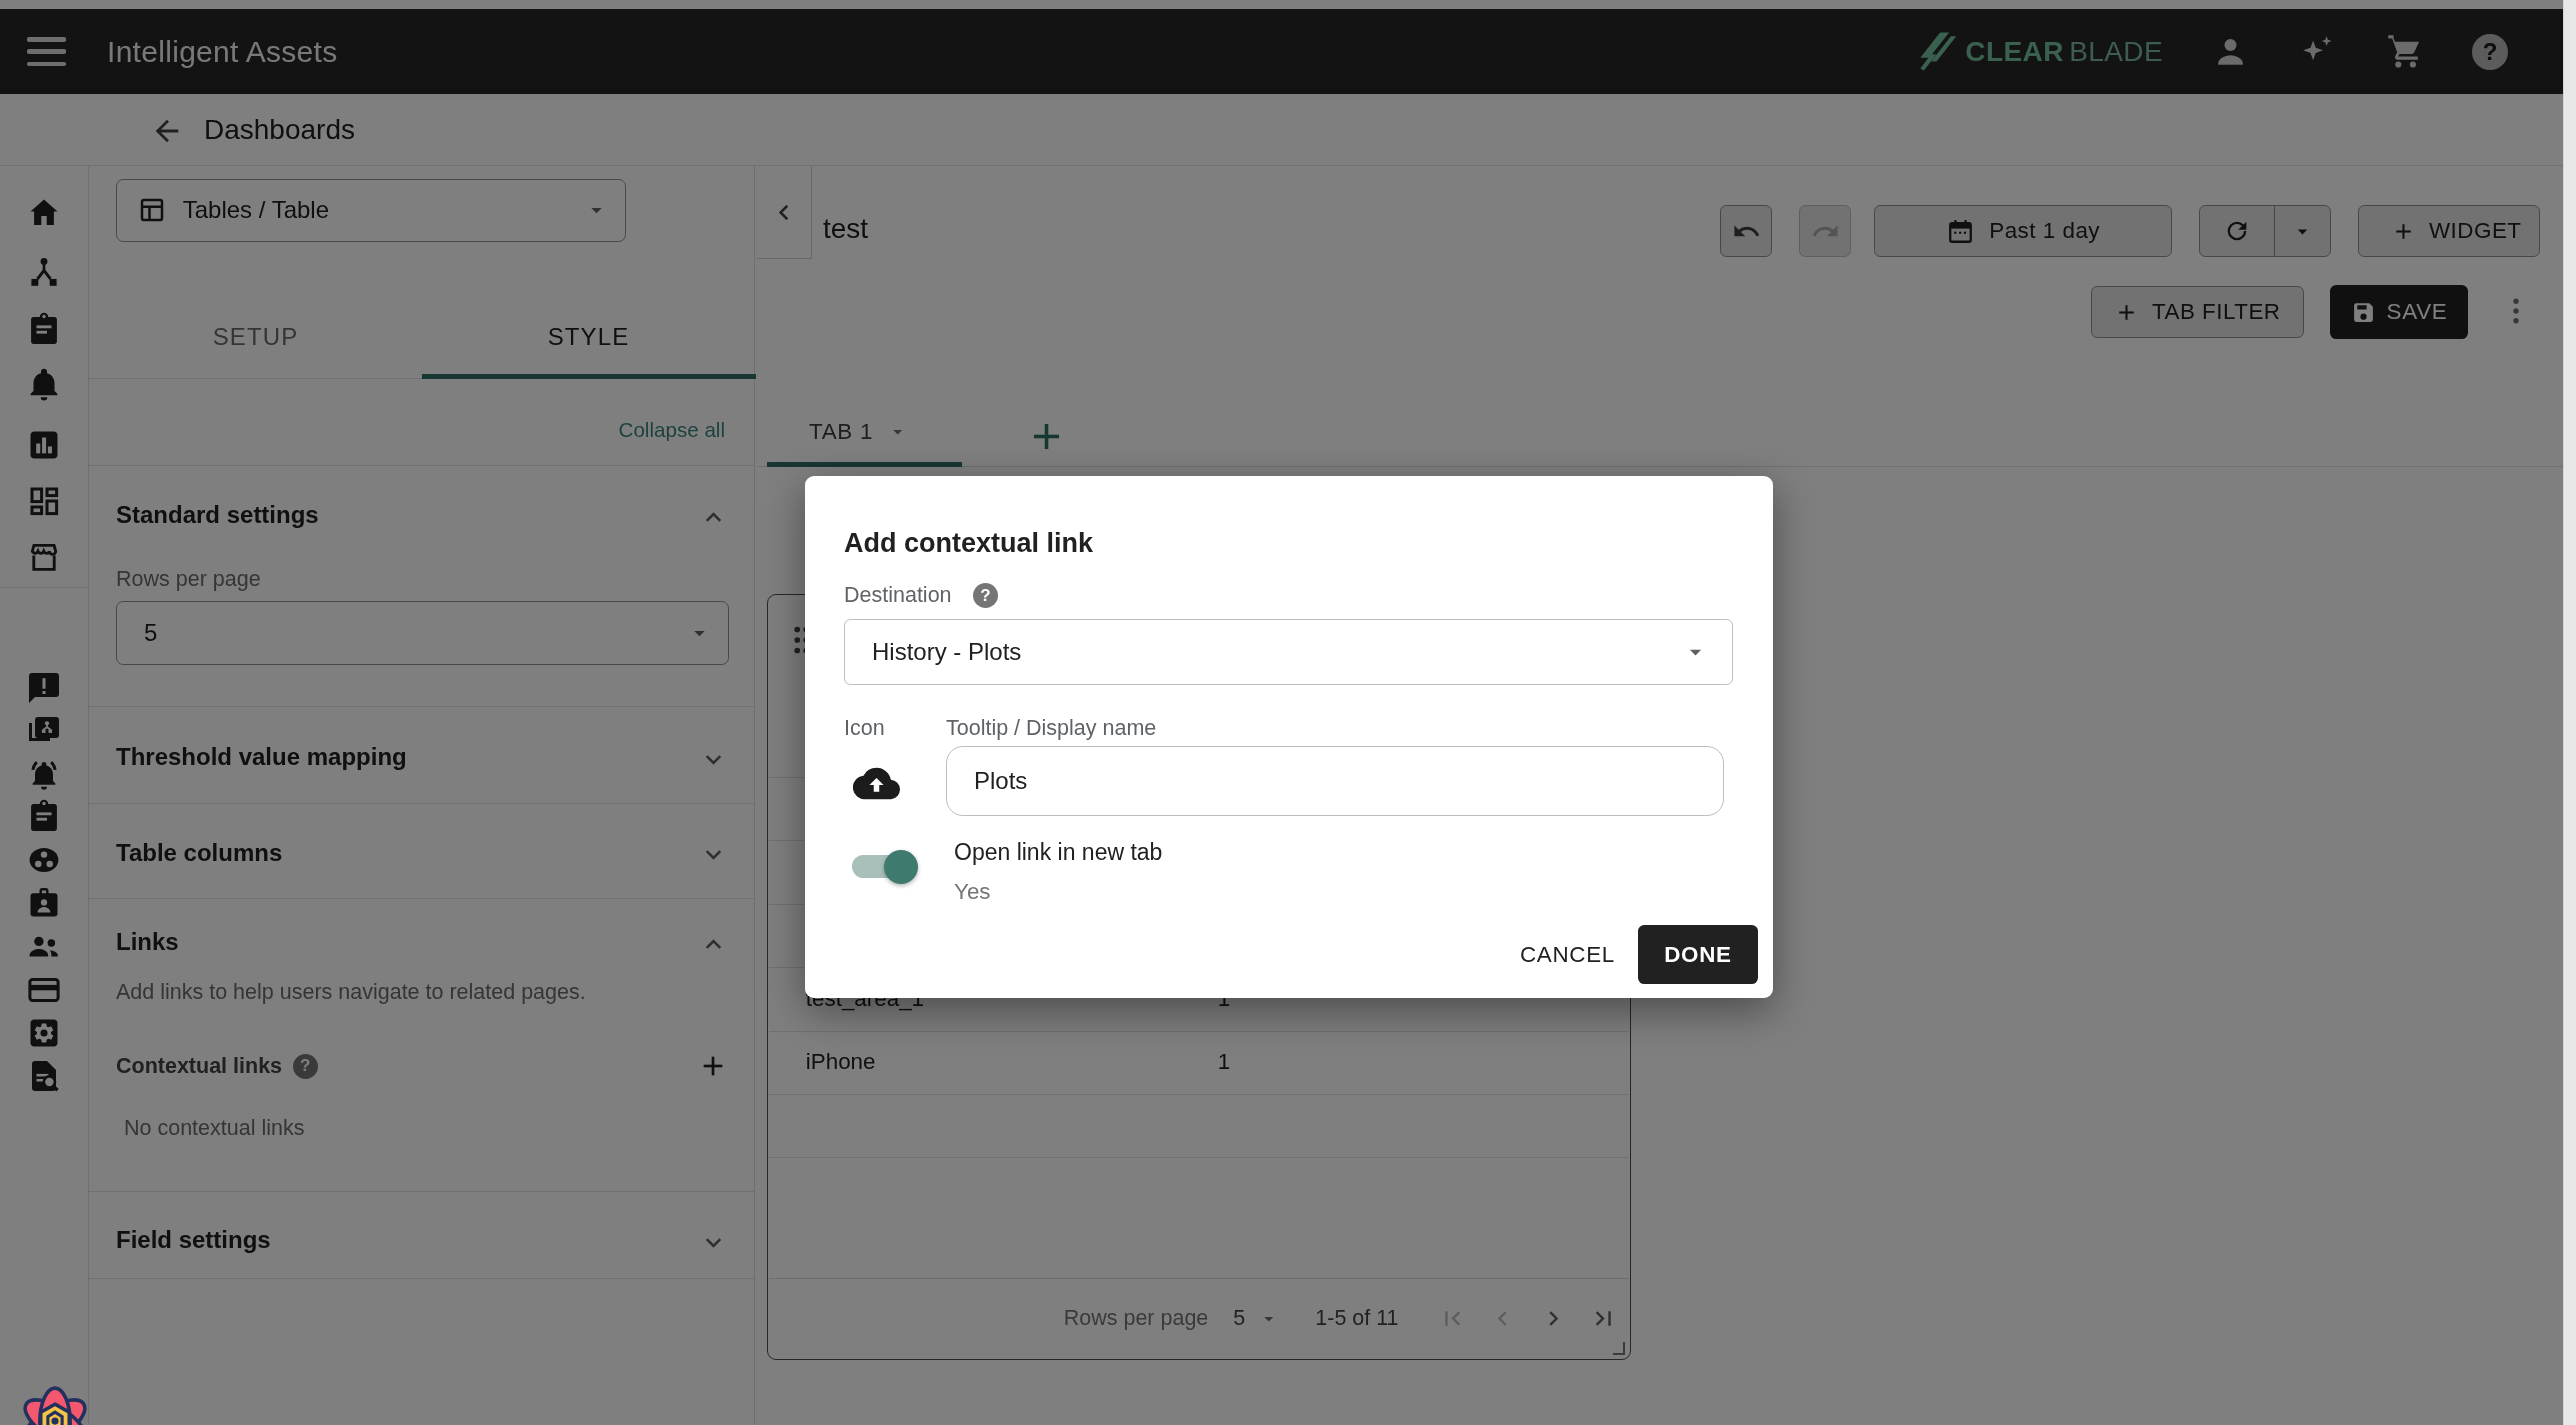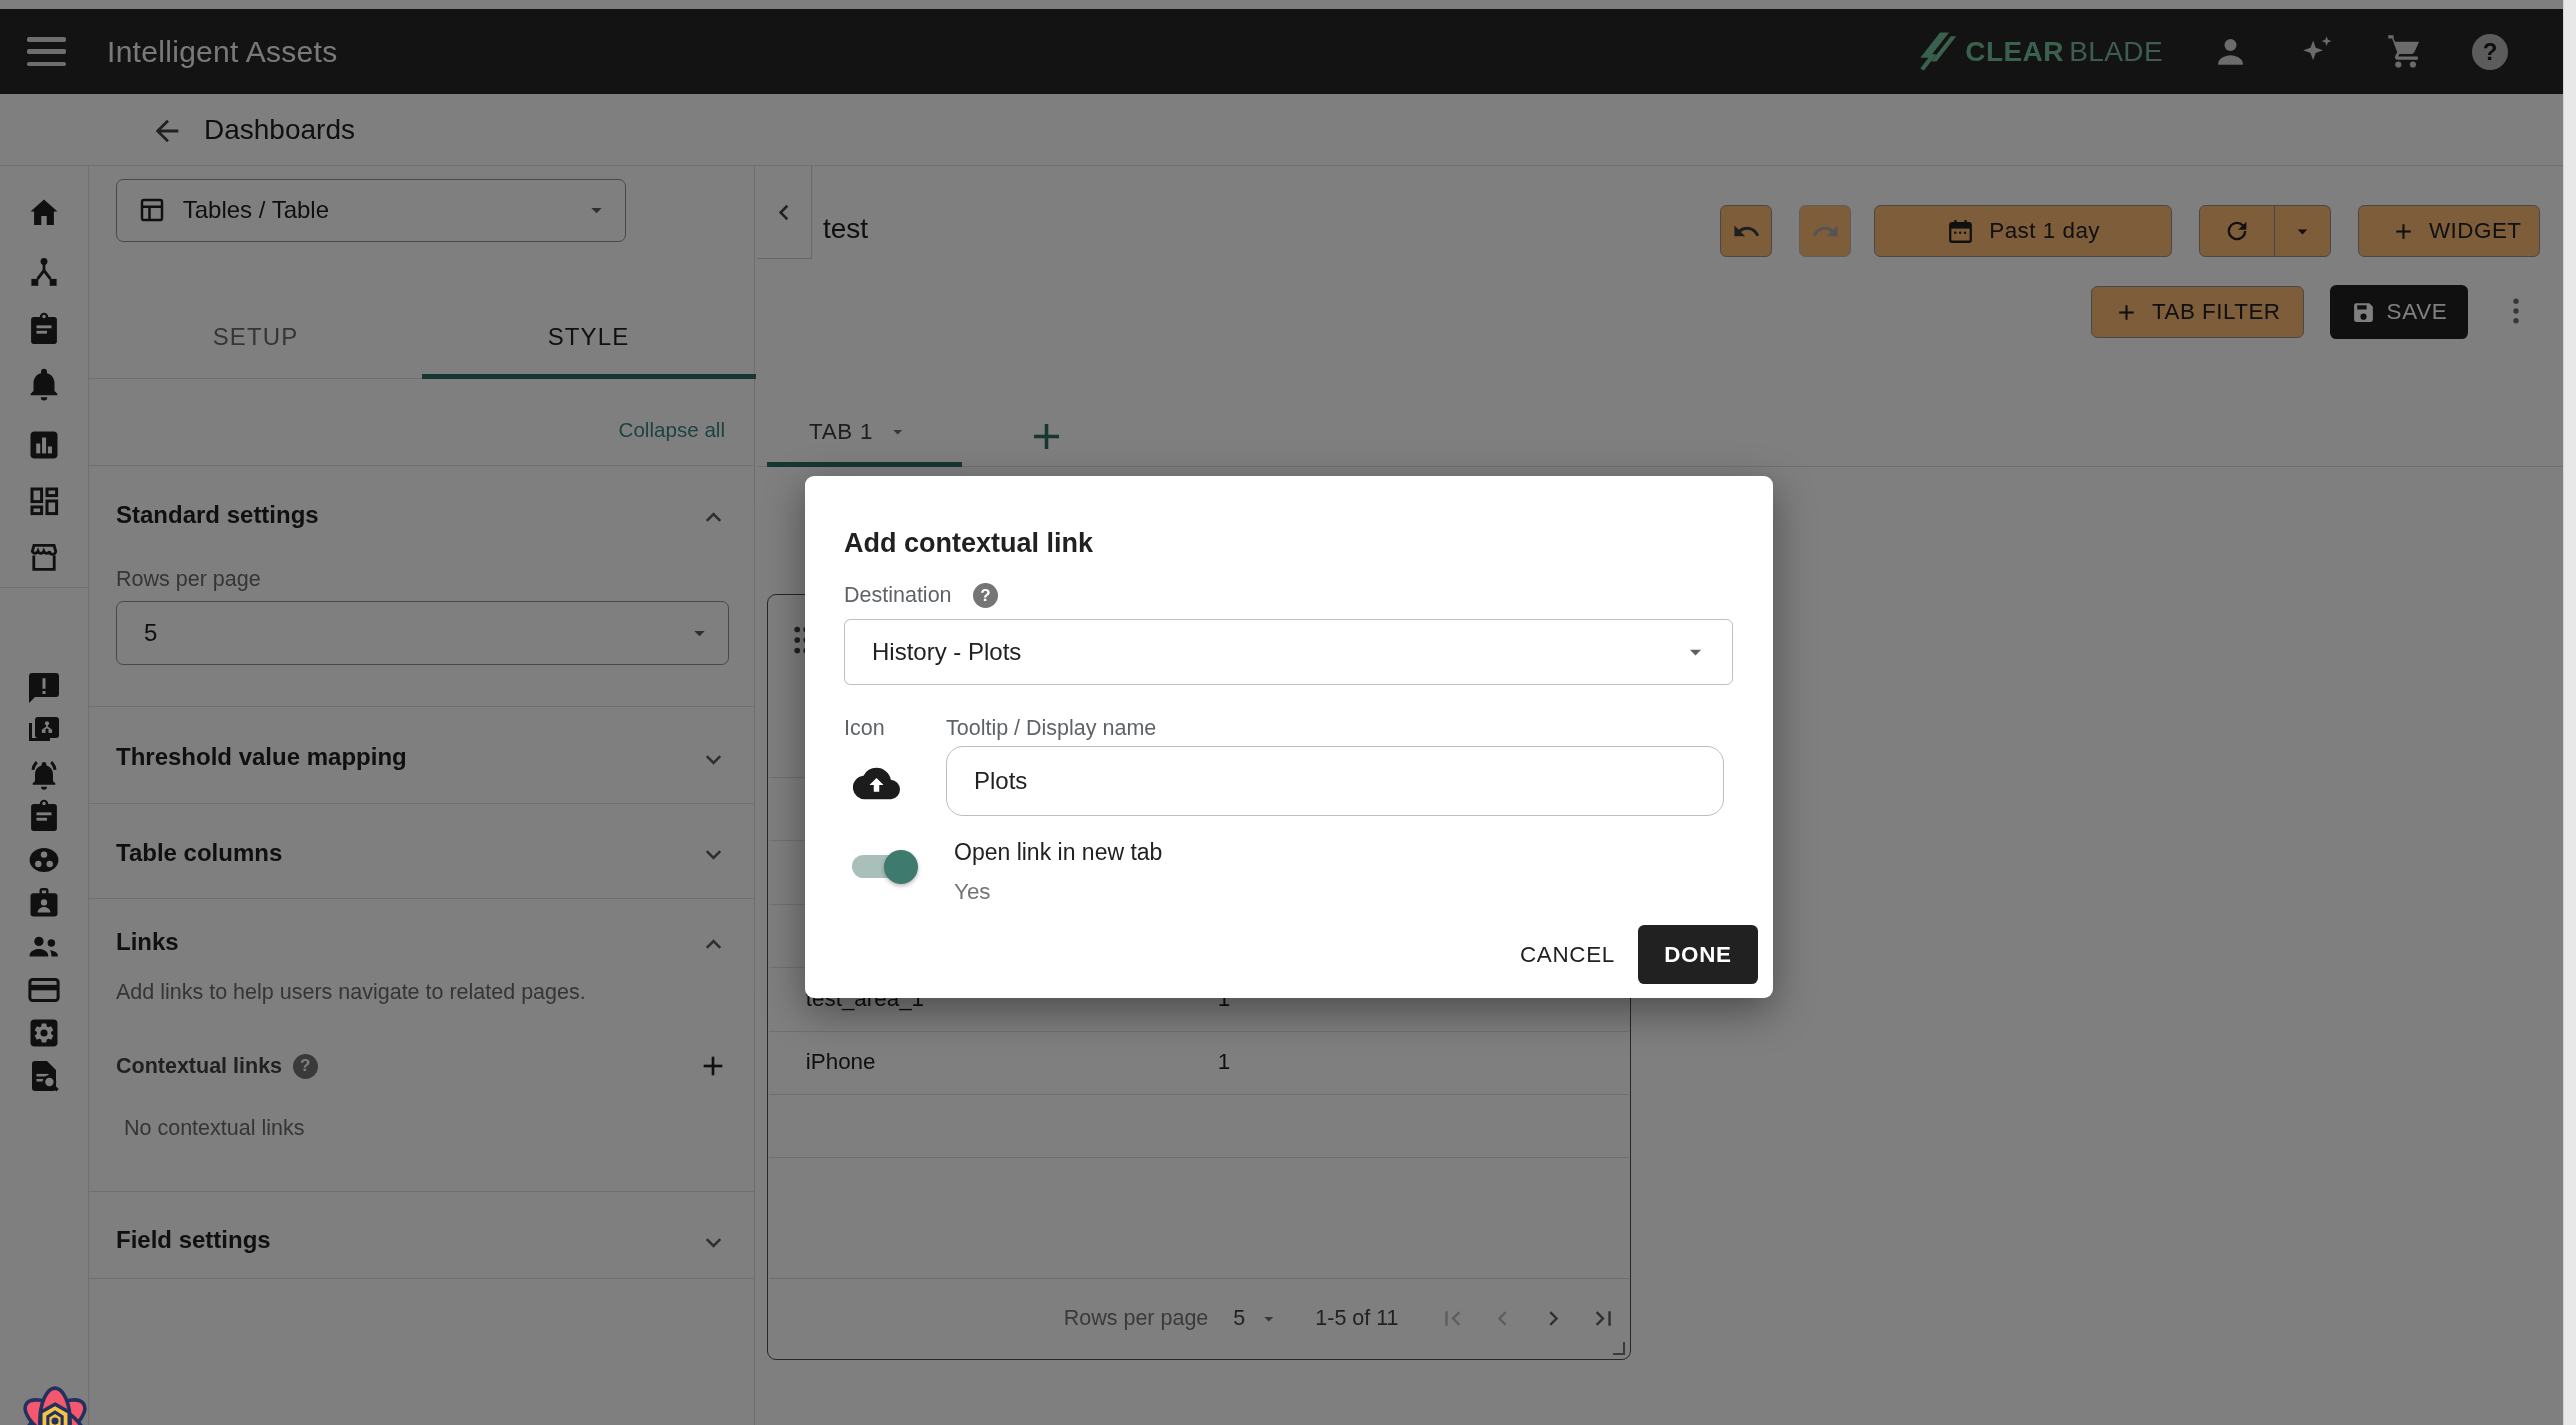--- a/index.html
+++ b/index.html
@@ -58,21 +58,21 @@
     display:flex; align-items:center; justify-content:center; margin-left:10.7px; }
   .no-links { position:absolute; left:27px; top:950px; font-size:21.5px; color:#6b6b6b;margin-left:8px; }
 
   
   .main { left:757px; top:166px; width:1819px; height:1259px; background:#fff; }
   .drawer-btn { position:absolute; left:0; top:0; width:55px; height:93px; border-right:0.9px solid #cfcfcf;
     border-bottom:0.9px solid #cfcfcf; display:flex; align-items:center; justify-content:center; cursor:pointer; }
   .dash-title { position:absolute; left:66px; top:47px; font-size:28px; color:#212121; }
 
   .btn { position:absolute; height:52px; border:0.9px solid #8f8f8f; border-radius:6.3px; display:flex; align-items:center;
-    justify-content:center; background:#fdba74; cursor:pointer; font-size:22.4px; color:#212121; letter-spacing:0.5px; }
+    justify-content:center; background:#e5e5e5; cursor:pointer; font-size:22.4px; color:#212121; letter-spacing:0.5px; }
   .btn.disabled { border-color:#bdbdbd; cursor:default; }
   .btn-dark { position:absolute; height:54px; background:#212121; color:#fff; border-radius:6.3px; display:flex;
     align-items:center; justify-content:center; font-size:22.4px; letter-spacing:0.7px; cursor:pointer; }
   .split-div { width:0.9px; height:52px; background:#8f8f8f; }
 
   .tab-bar { position:absolute; left:0; top:242px; width:1819px; height:59px; border-bottom:0.9px solid #e0e0e0; }
   .tab1 { position:absolute; left:52px; top:10.7px; display:flex; align-items:center; gap:14.3px; font-size:22.4px;
     letter-spacing:0.7px; color:#3d3d3d; cursor:pointer; }
   .tab1-underline { position:absolute; left:9.8px; bottom:-0.9px; width:195px; height:4.5px; background:#2e6e64; }
   .add-tab { position:absolute; left:268px; top:7.2px; width:43px; height:43px; cursor:pointer; }

